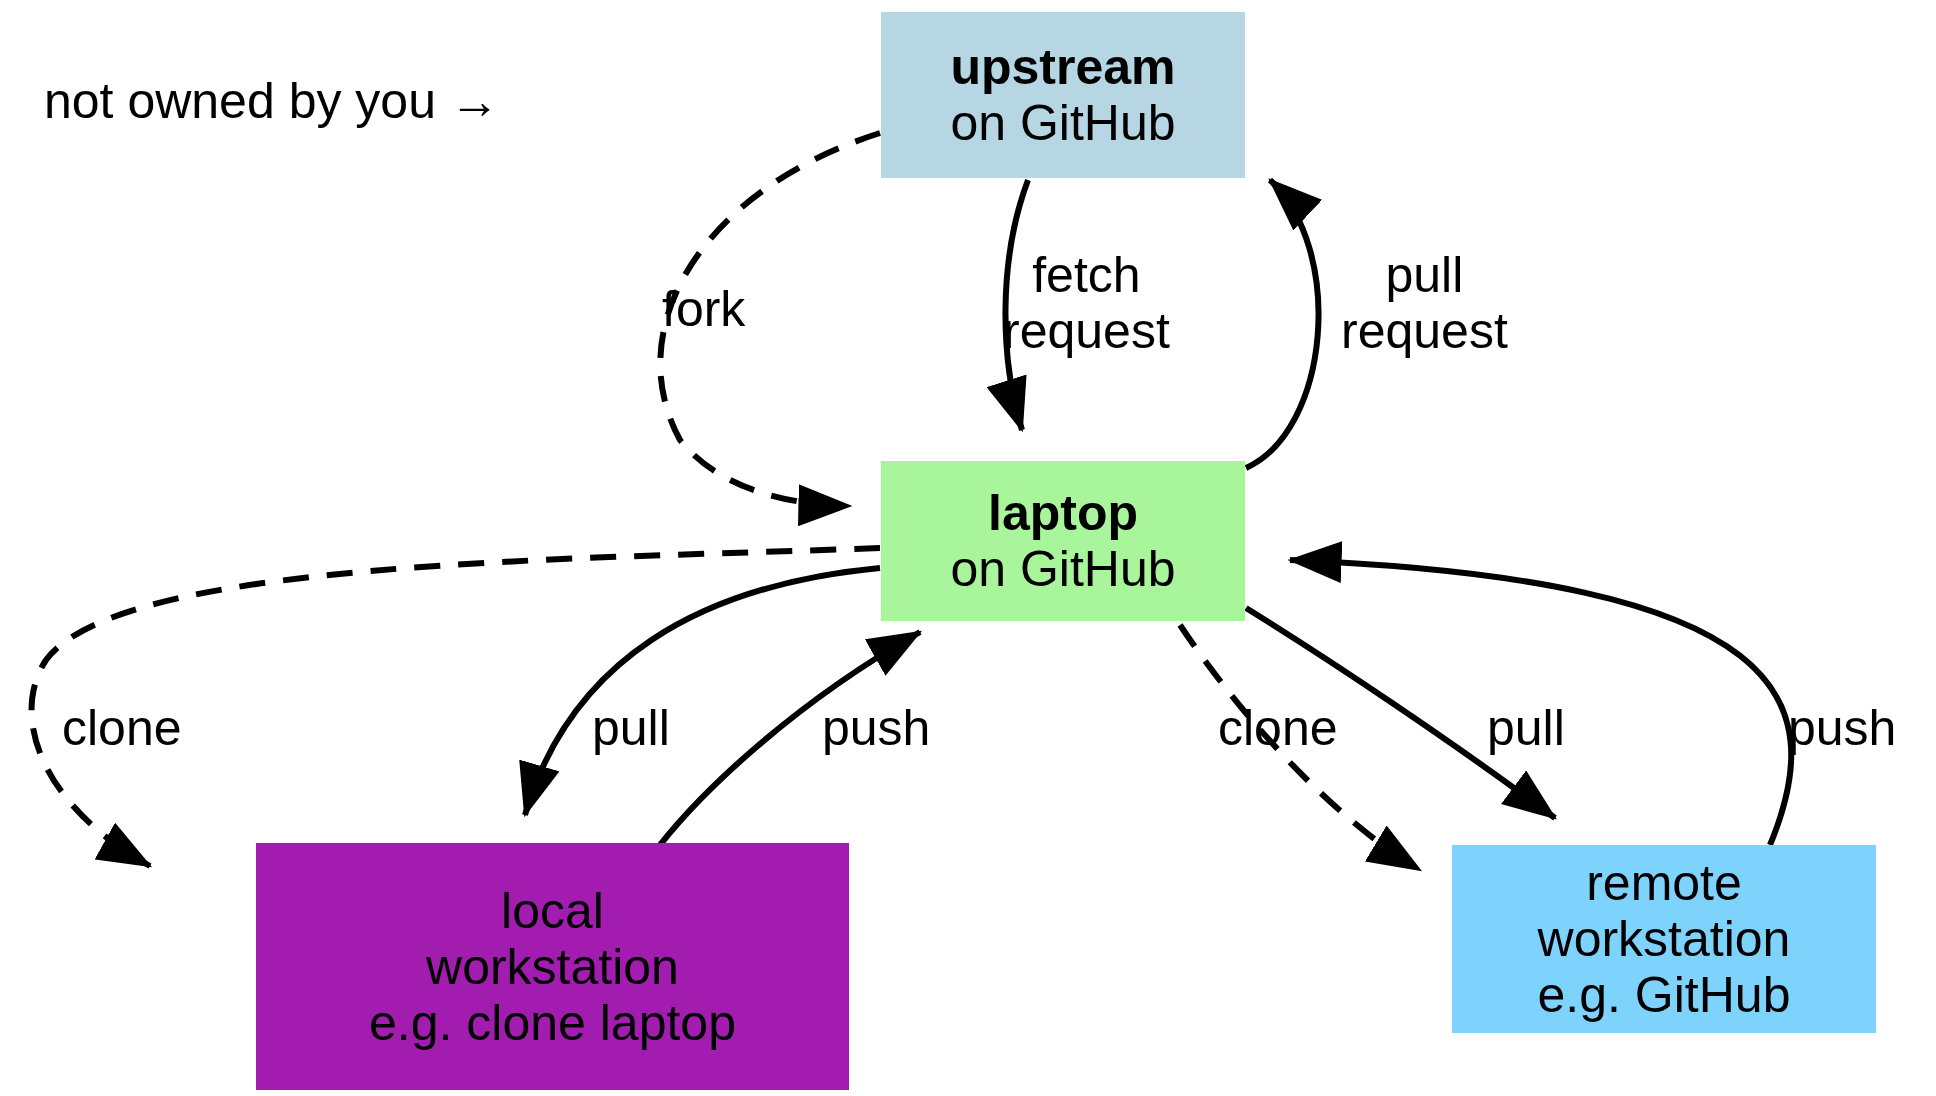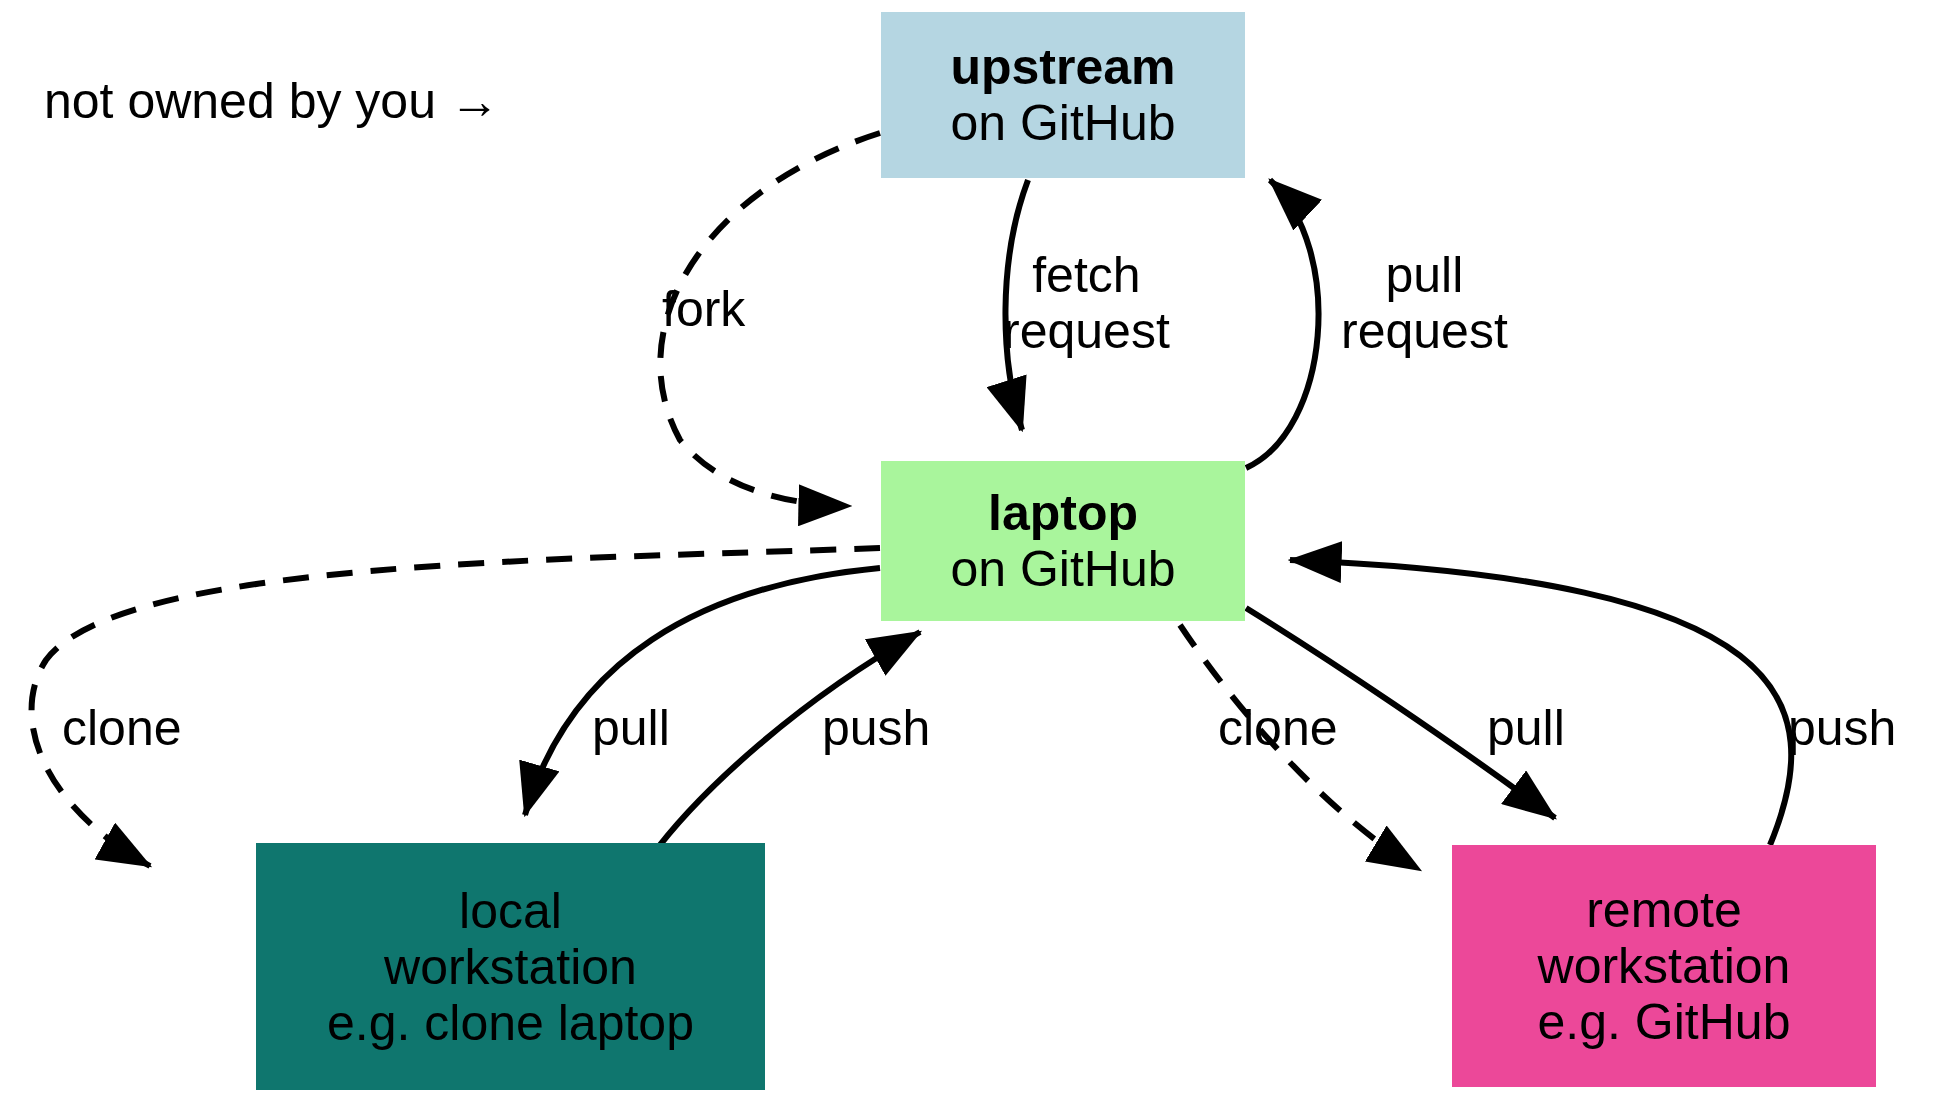--- a/index.html
+++ b/index.html
@@ -82,27 +82,27 @@
   <div class="node" style="left:881px; top:12px; width:364px; height:166px; background:#b5d6e2; font-size:50px;">
     <div class="line-bold">upstream</div>
     <div>on GitHub</div>
   </div>
 
   <div class="node" style="left:881px; top:461px; width:364px; height:160px; background:#a9f59c; font-size:50px;">
     <div class="line-bold">laptop</div>
     <div>on GitHub</div>
   </div>
 
-  <div class="node" style="left:256px; top:843px; width:509px; height:247px; background:#0f766e; font-size:50px;">
+  <div class="node" style="left:256px; top:843px; width:593px; height:247px; background:#a21caf; font-size:50px;">
     <div>local</div>
     <div>workstation</div>
     <div>e.g. clone laptop</div>
   </div>
 
-  <div class="node" style="left:1452px; top:845px; width:424px; height:242px; background:#ec4899; font-size:50px;">
+  <div class="node" style="left:1452px; top:845px; width:424px; height:188px; background:#7dd3fc; font-size:50px;">
     <div>remote</div>
     <div>workstation</div>
     <div>e.g. GitHub</div>
   </div>
 
   <div class="edge-label" style="left:662px; top:281px; font-size:50px;">fork</div>
 
   <div class="edge-label" style="left:1003px; top:247px; font-size:50px;">fetch
 request</div>
 

